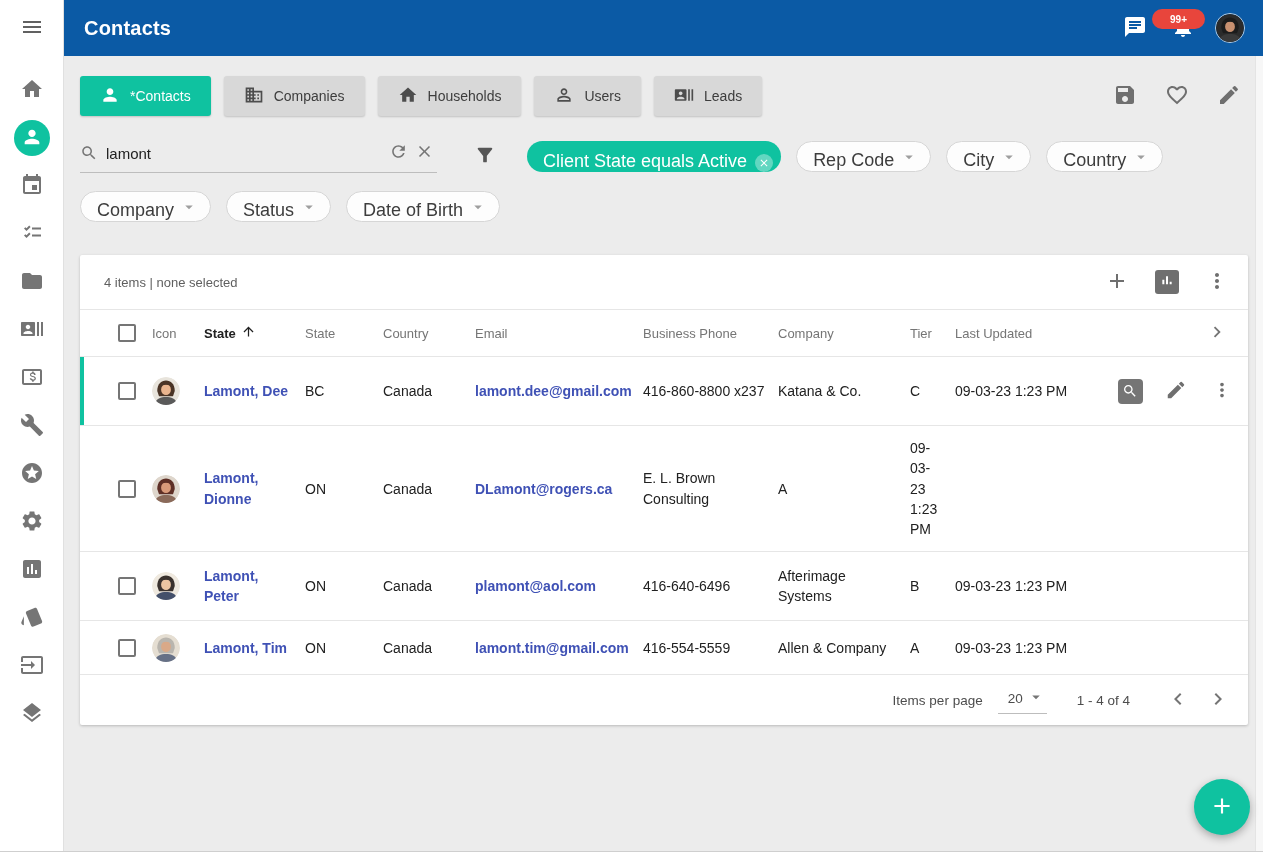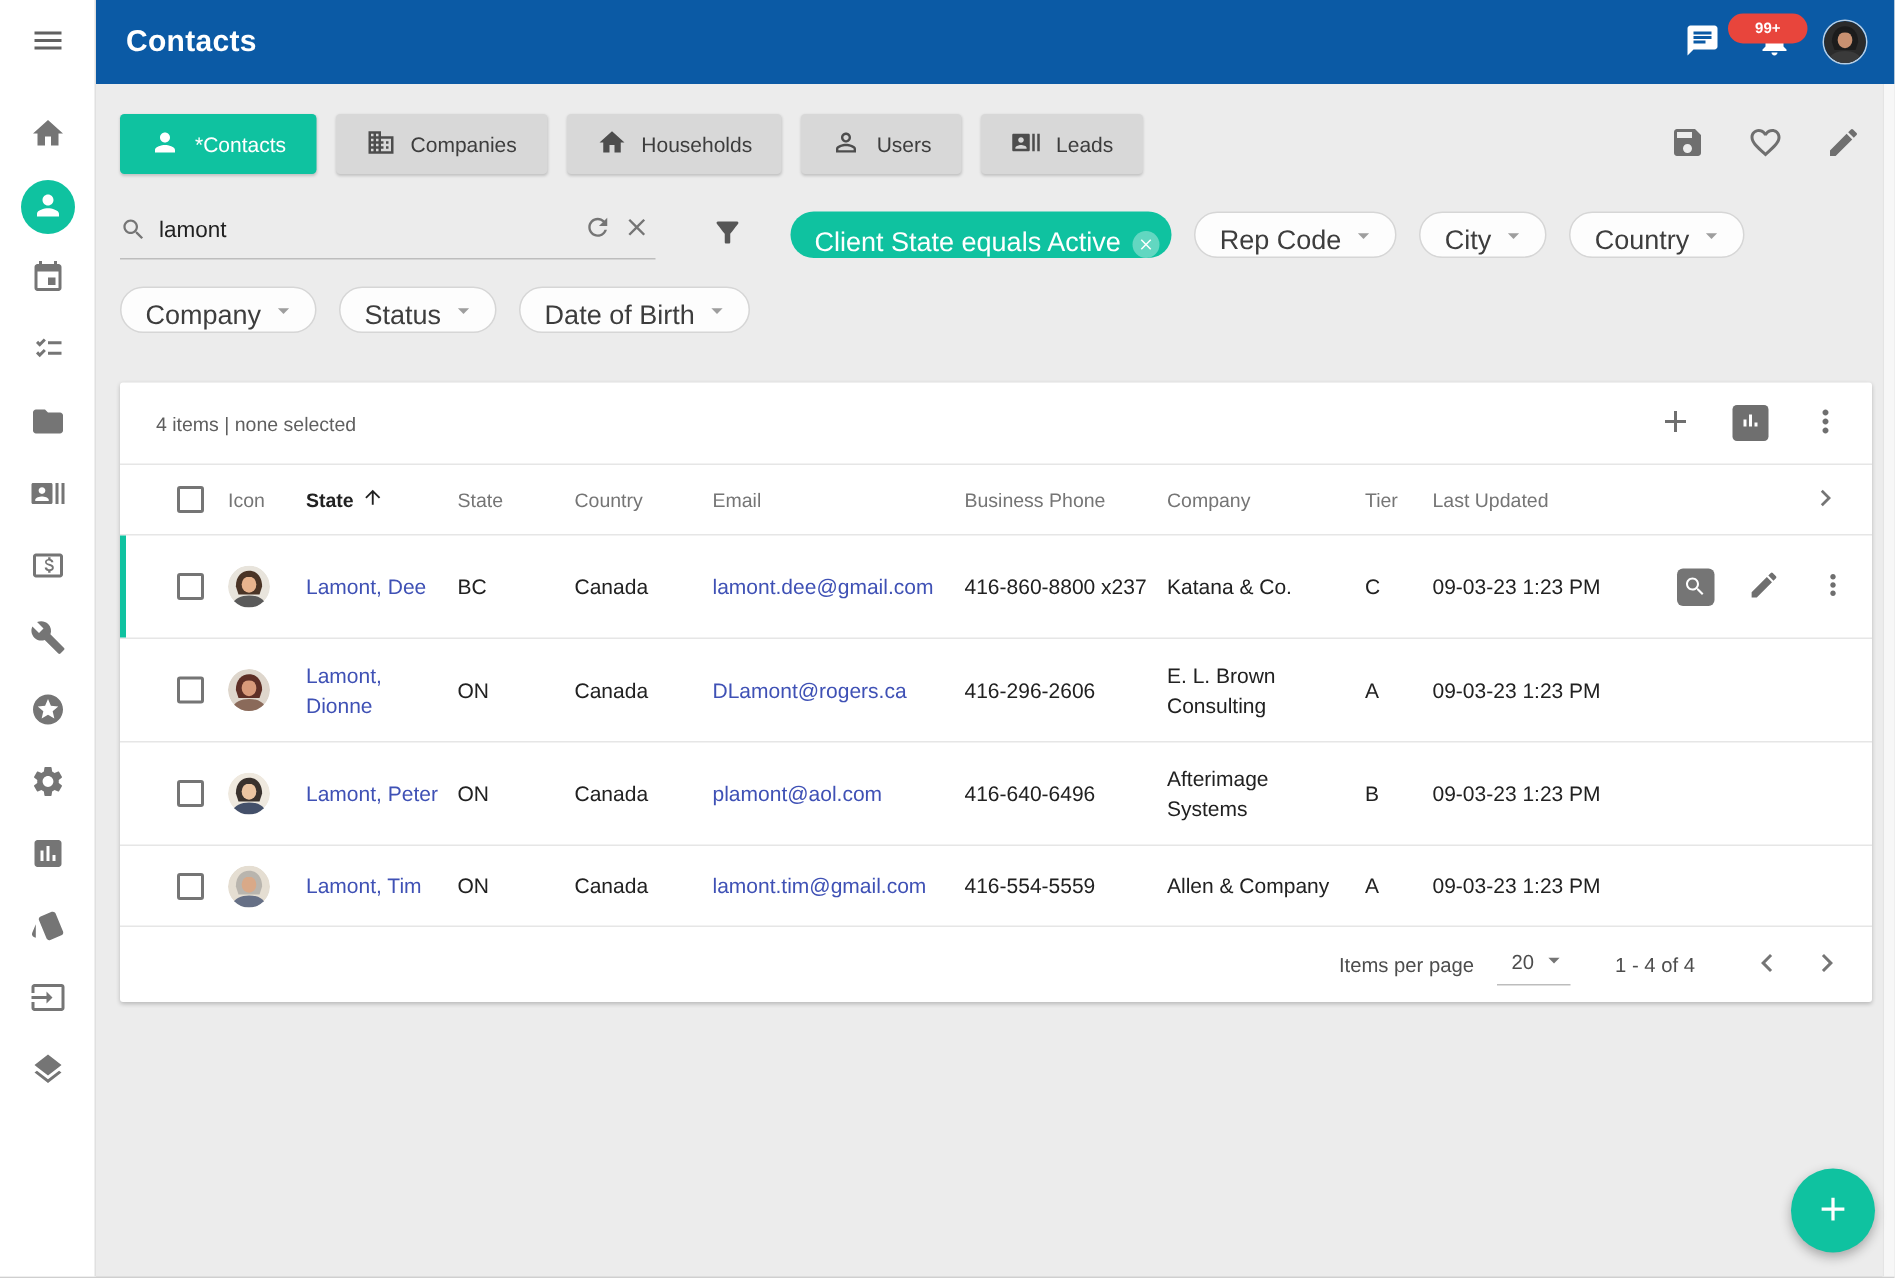--- a/index.html
+++ b/index.html
@@ -77,21 +77,21 @@
 
   .data-row { border-bottom:1px solid #e6e6e6; min-height:69px; position:relative; font-size:14px; }
   .data-row.compact { min-height:54px; }
   .data-row.highlighted::before { content:""; position:absolute; left:0; top:0; bottom:0; width:4px; background:var(--accent); }
   .cell { padding:12px 10px 12px 0; line-height:1.45; color:#212121; }
   .cb-cell { display:flex; justify-content:flex-end; padding-right:16px; }
   .checkbox { width:18px; height:18px; border:2px solid #757575; border-radius:2px; background:#fff; cursor:pointer; }
   .avatar-cell { display:flex; align-items:center; }
   .avatar { width:28px; height:28px; border-radius:50%; overflow:hidden; flex-shrink:0; }
   .avatar svg { width:100%; height:100%; display:block; }
-  .link { color:var(--link); text-decoration:none; cursor:pointer; }
+  .link { color:var(--link); text-decoration:none; cursor:pointer;font-weight:bold; }
   .row-actions { display:flex; align-items:center; justify-content:flex-end; gap:10px; padding-right:8px; }
   .preview-btn { width:36px; height:36px; border:none; background:transparent; display:flex; align-items:center; justify-content:center; cursor:pointer; }
   .preview-btn .sq { width:25px; height:25px; border-radius:4px; background:#757575; display:flex; align-items:center; justify-content:center; }
   .preview-btn .sq svg { width:16px; height:16px; fill:#ffffff; }
   .row-icon-btn { width:36px; height:36px; border:none; background:transparent; display:flex; align-items:center; justify-content:center; cursor:pointer; }
   .row-icon-btn svg { width:22px; height:22px; fill:#6f6f6f; }
 
   .pagination { height:50px; display:flex; align-items:center; justify-content:flex-end; padding-right:10px; font-size:13.5px; color:#4d4d4d; }
   .pp-label { margin-right:15px; }
   .pp-select { display:flex; align-items:center; gap:4px; border-bottom:1px solid #bdbdbd; padding:2px 2px 4px 10px; cursor:pointer; margin-right:30px; }
@@ -445,21 +445,20 @@
                     <ellipse cx="16" cy="14.5" rx="5.6" ry="6.2" fill="#d99a7a"></ellipse>
                     <path d="M7.5 13c.5-5 3.5-7.5 8.5-7.5s8 2.5 8.5 7.5c-1.5-2.8-4-4.2-8.5-4.2S9 10.2 7.5 13z" fill="#5e2f26"></path>
                     <path d="M3.5 30c1.2-5.2 6.5-7.2 12.5-7.2s11.3 2 12.5 7.2a16 16 0 0 1-25 0z" fill="#8a6a5a"></path>
                   </svg>
                 </span>
               </span>
               <span class="cell"><a class="link">Lamont, Dionne</a></span>
               <span class="cell">ON</span>
               <span class="cell">Canada</span>
               <span class="cell"><a class="link">DLamont@rogers.ca</a></span>
-              <span class="cell">416-296-2606</span>
               <span class="cell">E. L. Brown Consulting</span>
               <span class="cell">A</span>
               <span class="cell">09-03-23 1:23 PM</span>
               <span class="cell row-actions"></span>
             </div>
             <div class="trow data-row">
               <span></span>
               <span class="cell cb-cell">
                 <span class="checkbox"></span>
               </span>

